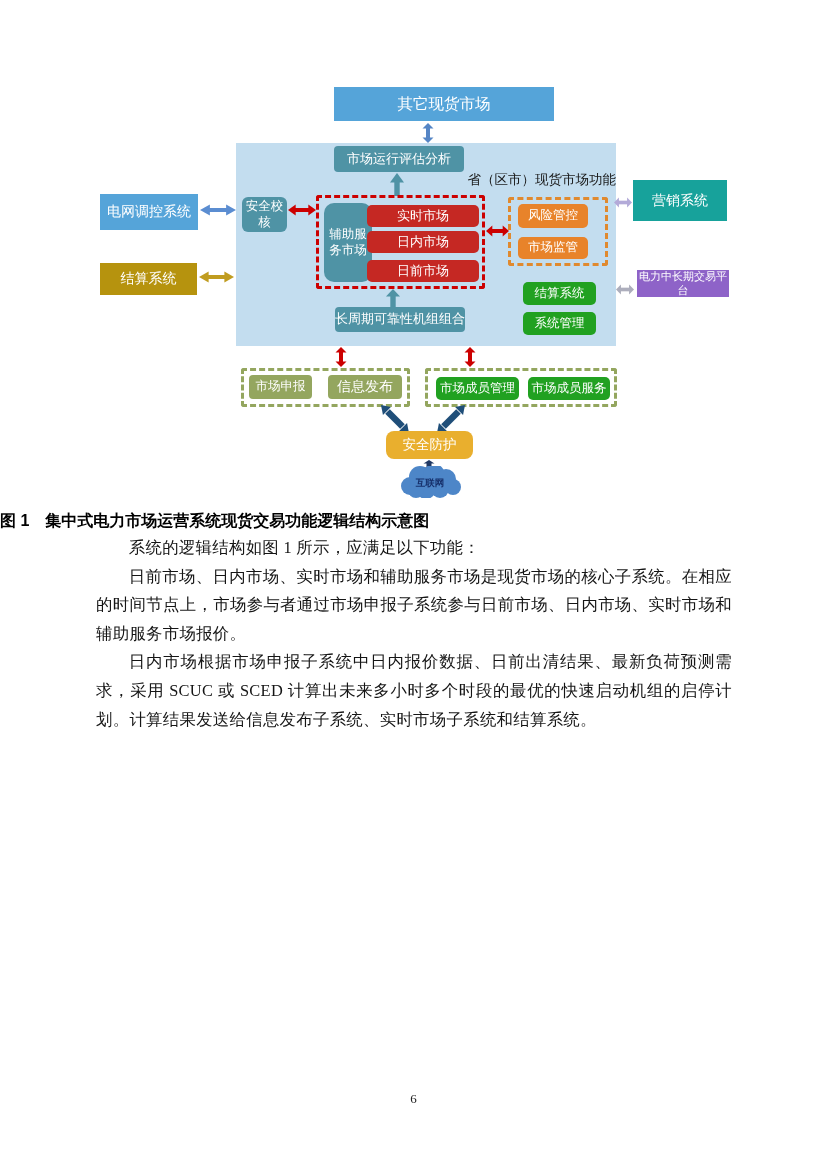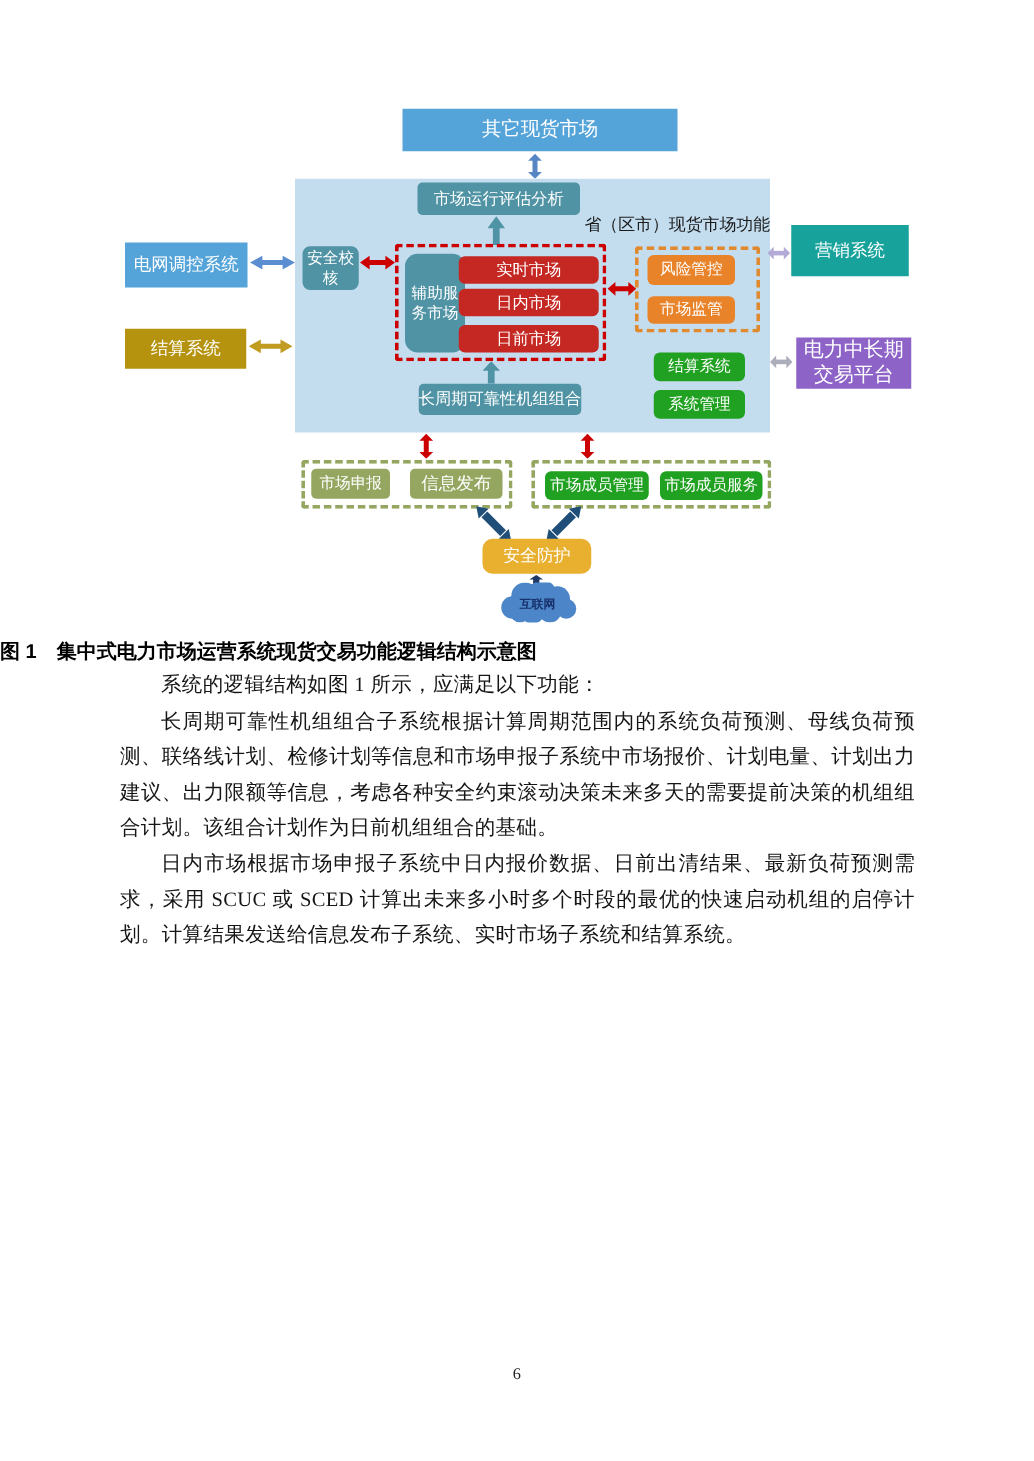--- a/index.html
+++ b/index.html
@@ -38,21 +38,21 @@
   .cloud-label{position:absolute;left:396px;top:477px;width:68px;text-align:center;
         font-family:"Liberation Sans",sans-serif;font-size:9.5px;font-weight:bold;color:#16306b;}
 </style>
 </head>
 <body>
 
 <div class="page">
 
   <div>
 
-    <div class="abox c-blue" style="left:322px;top:87px;width:220px;height:34px;font-size:15.5px;">其它现货市场</div>
+    <div class="abox c-blue" style="left:334px;top:87px;width:220px;height:34px;font-size:15.5px;">其它现货市场</div>
 
     <svg class="arr" style="left:422px;top:123px;width:12px;height:20px;" viewBox="0 0 12 40" preserveAspectRatio="none">
       <polygon points="6,0 0.5,11 11.5,11" fill="#5585c5"></polygon>
       <polygon points="6,40 0.5,29 11.5,29" fill="#5585c5"></polygon>
       <rect x="4" y="9" width="4" height="22" fill="#5585c5"></rect>
     </svg>
 
     <div class="container"></div>
 
     <div class="abox c-teal" style="left:334px;top:146px;width:130px;height:26px;font-size:13px;border-radius:4px;">市场运行评估分析</div>
@@ -114,21 +114,21 @@
       <rect x="9" y="4" width="22" height="4" fill="#c09c20"></rect>
     </svg>
 
     <div class="abox c-tealgreen" style="left:633px;top:180px;width:94px;height:41px;font-size:14px;">营销系统</div>
     <svg class="arr" style="left:614px;top:197px;width:18px;height:11px;" viewBox="0 0 40 12" preserveAspectRatio="none">
       <polygon points="0,6 11,0.5 11,11.5" fill="#b3aad8"></polygon>
       <polygon points="40,6 29,0.5 29,11.5" fill="#b3aad8"></polygon>
       <rect x="9" y="4" width="22" height="4" fill="#b3aad8"></rect>
     </svg>
 
-    <div class="abox c-purple" style="left:637px;top:270px;width:92px;height:41px;font-size:16px;">电力中长期交易平台</div>
+    <div class="abox c-purple" style="left:637px;top:270px;width:92px;height:27px;font-size:11px;">电力中长期交易平台</div>
     <svg class="arr" style="left:616px;top:284px;width:18px;height:11px;" viewBox="0 0 40 12" preserveAspectRatio="none">
       <polygon points="0,6 11,0.5 11,11.5" fill="#adaebc"></polygon>
       <polygon points="40,6 29,0.5 29,11.5" fill="#adaebc"></polygon>
       <rect x="9" y="4" width="22" height="4" fill="#adaebc"></rect>
     </svg>
 
     <svg class="arr" style="left:335px;top:347px;width:12px;height:20px;" viewBox="0 0 12 40" preserveAspectRatio="none">
       <polygon points="6,0 0.5,11 11.5,11" fill="#cc0000"></polygon>
       <polygon points="6,40 0.5,29 11.5,29" fill="#cc0000"></polygon>
       <rect x="4" y="9" width="4" height="22" fill="#cc0000"></rect>
@@ -176,18 +176,18 @@
       <circle cx="30" cy="23" r="10" fill="#4d86c8"></circle>
       <circle cx="20" cy="24" r="8" fill="#4d86c8"></circle>
     </svg>
     <div class="cloud-label">互联网</div>
   </div>
 
   <div class="caption">图 1　集中式电力市场运营系统现货交易功能逻辑结构示意图</div>
 
   <div class="bodytext">
     <p>系统的逻辑结构如图 1 所示，应满足以下功能：</p>
-    <p>长周期可靠性机组组合子系统根据计算周期范围内的系统负荷预测、母线负荷预测、联络线计划、检修计划等信息和市场申报子系统中市场报价、计划电量、计划出力建议、出力限额等信息，考虑各种安全约束滚动决策未来多天的需要提前决策的机组组合计划。该组合计划作为日前机组组合的基础。</p>
+    <p>日前市场、日内市场、实时市场和辅助服务市场是现货市场的核心子系统。在相应的时间节点上，市场参与者通过市场申报子系统参与日前市场、日内市场、实时市场和辅助服务市场报价。</p>
     <p>日内市场根据市场申报子系统中日内报价数据、日前出清结果、最新负荷预测需求，采用 SCUC 或 SCED 计算出未来多小时多个时段的最优的快速启动机组的启停计划。计算结果发送给信息发布子系统、实时市场子系统和结算系统。</p>
   </div>
 
   <div class="pagenum">6</div>
 </div>
 
 </body></html>

